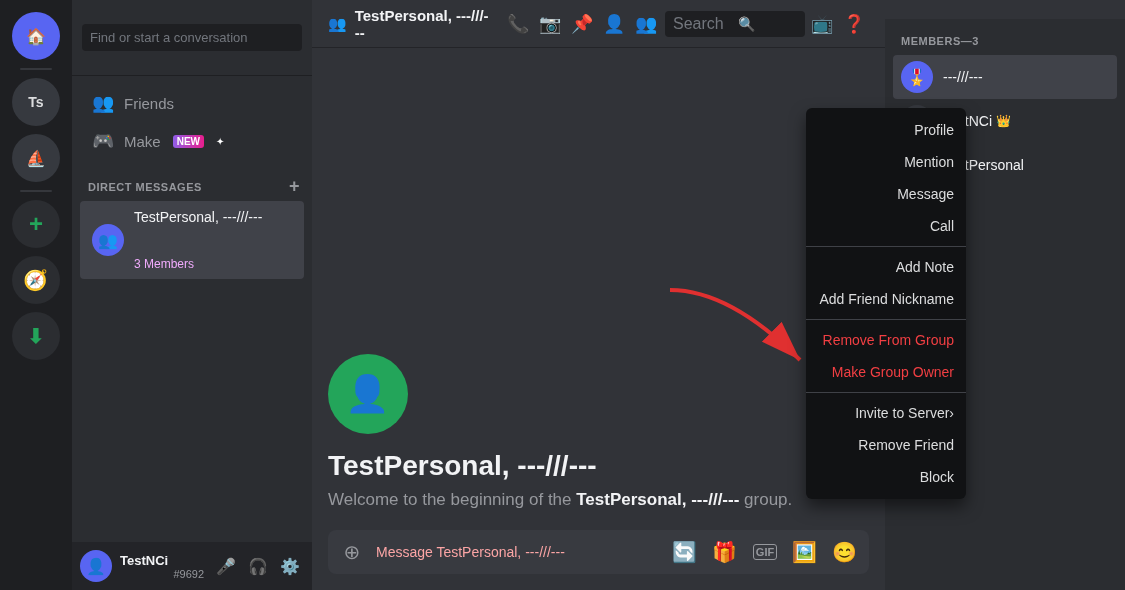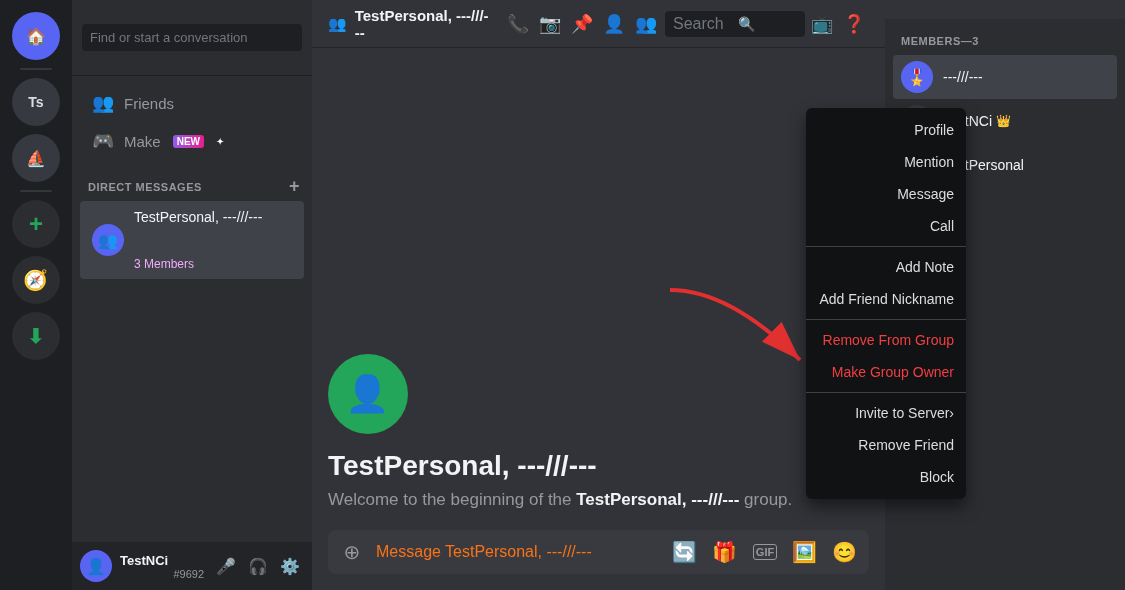--- a/index.html
+++ b/index.html
@@ -290,22 +290,22 @@
       width: 32px; height: 32px;
       display: flex; align-items: center; justify-content: center;
       cursor: pointer;
       color: #96989d;
       font-size: 20px;
       border-radius: 4px;
       flex-shrink: 0;
     }
     .input-placeholder {
       flex: 1;
-      font-size: 16px;
-      color: #f97316;
+      font-size: 14px;
+      color: #fca5a5;
     }
 
     
     .members-panel {
       width: 240px;
       background: #2b2d31;
       padding: 16px 8px;
       flex-shrink: 0;
       margin-top: 19px;
     }

